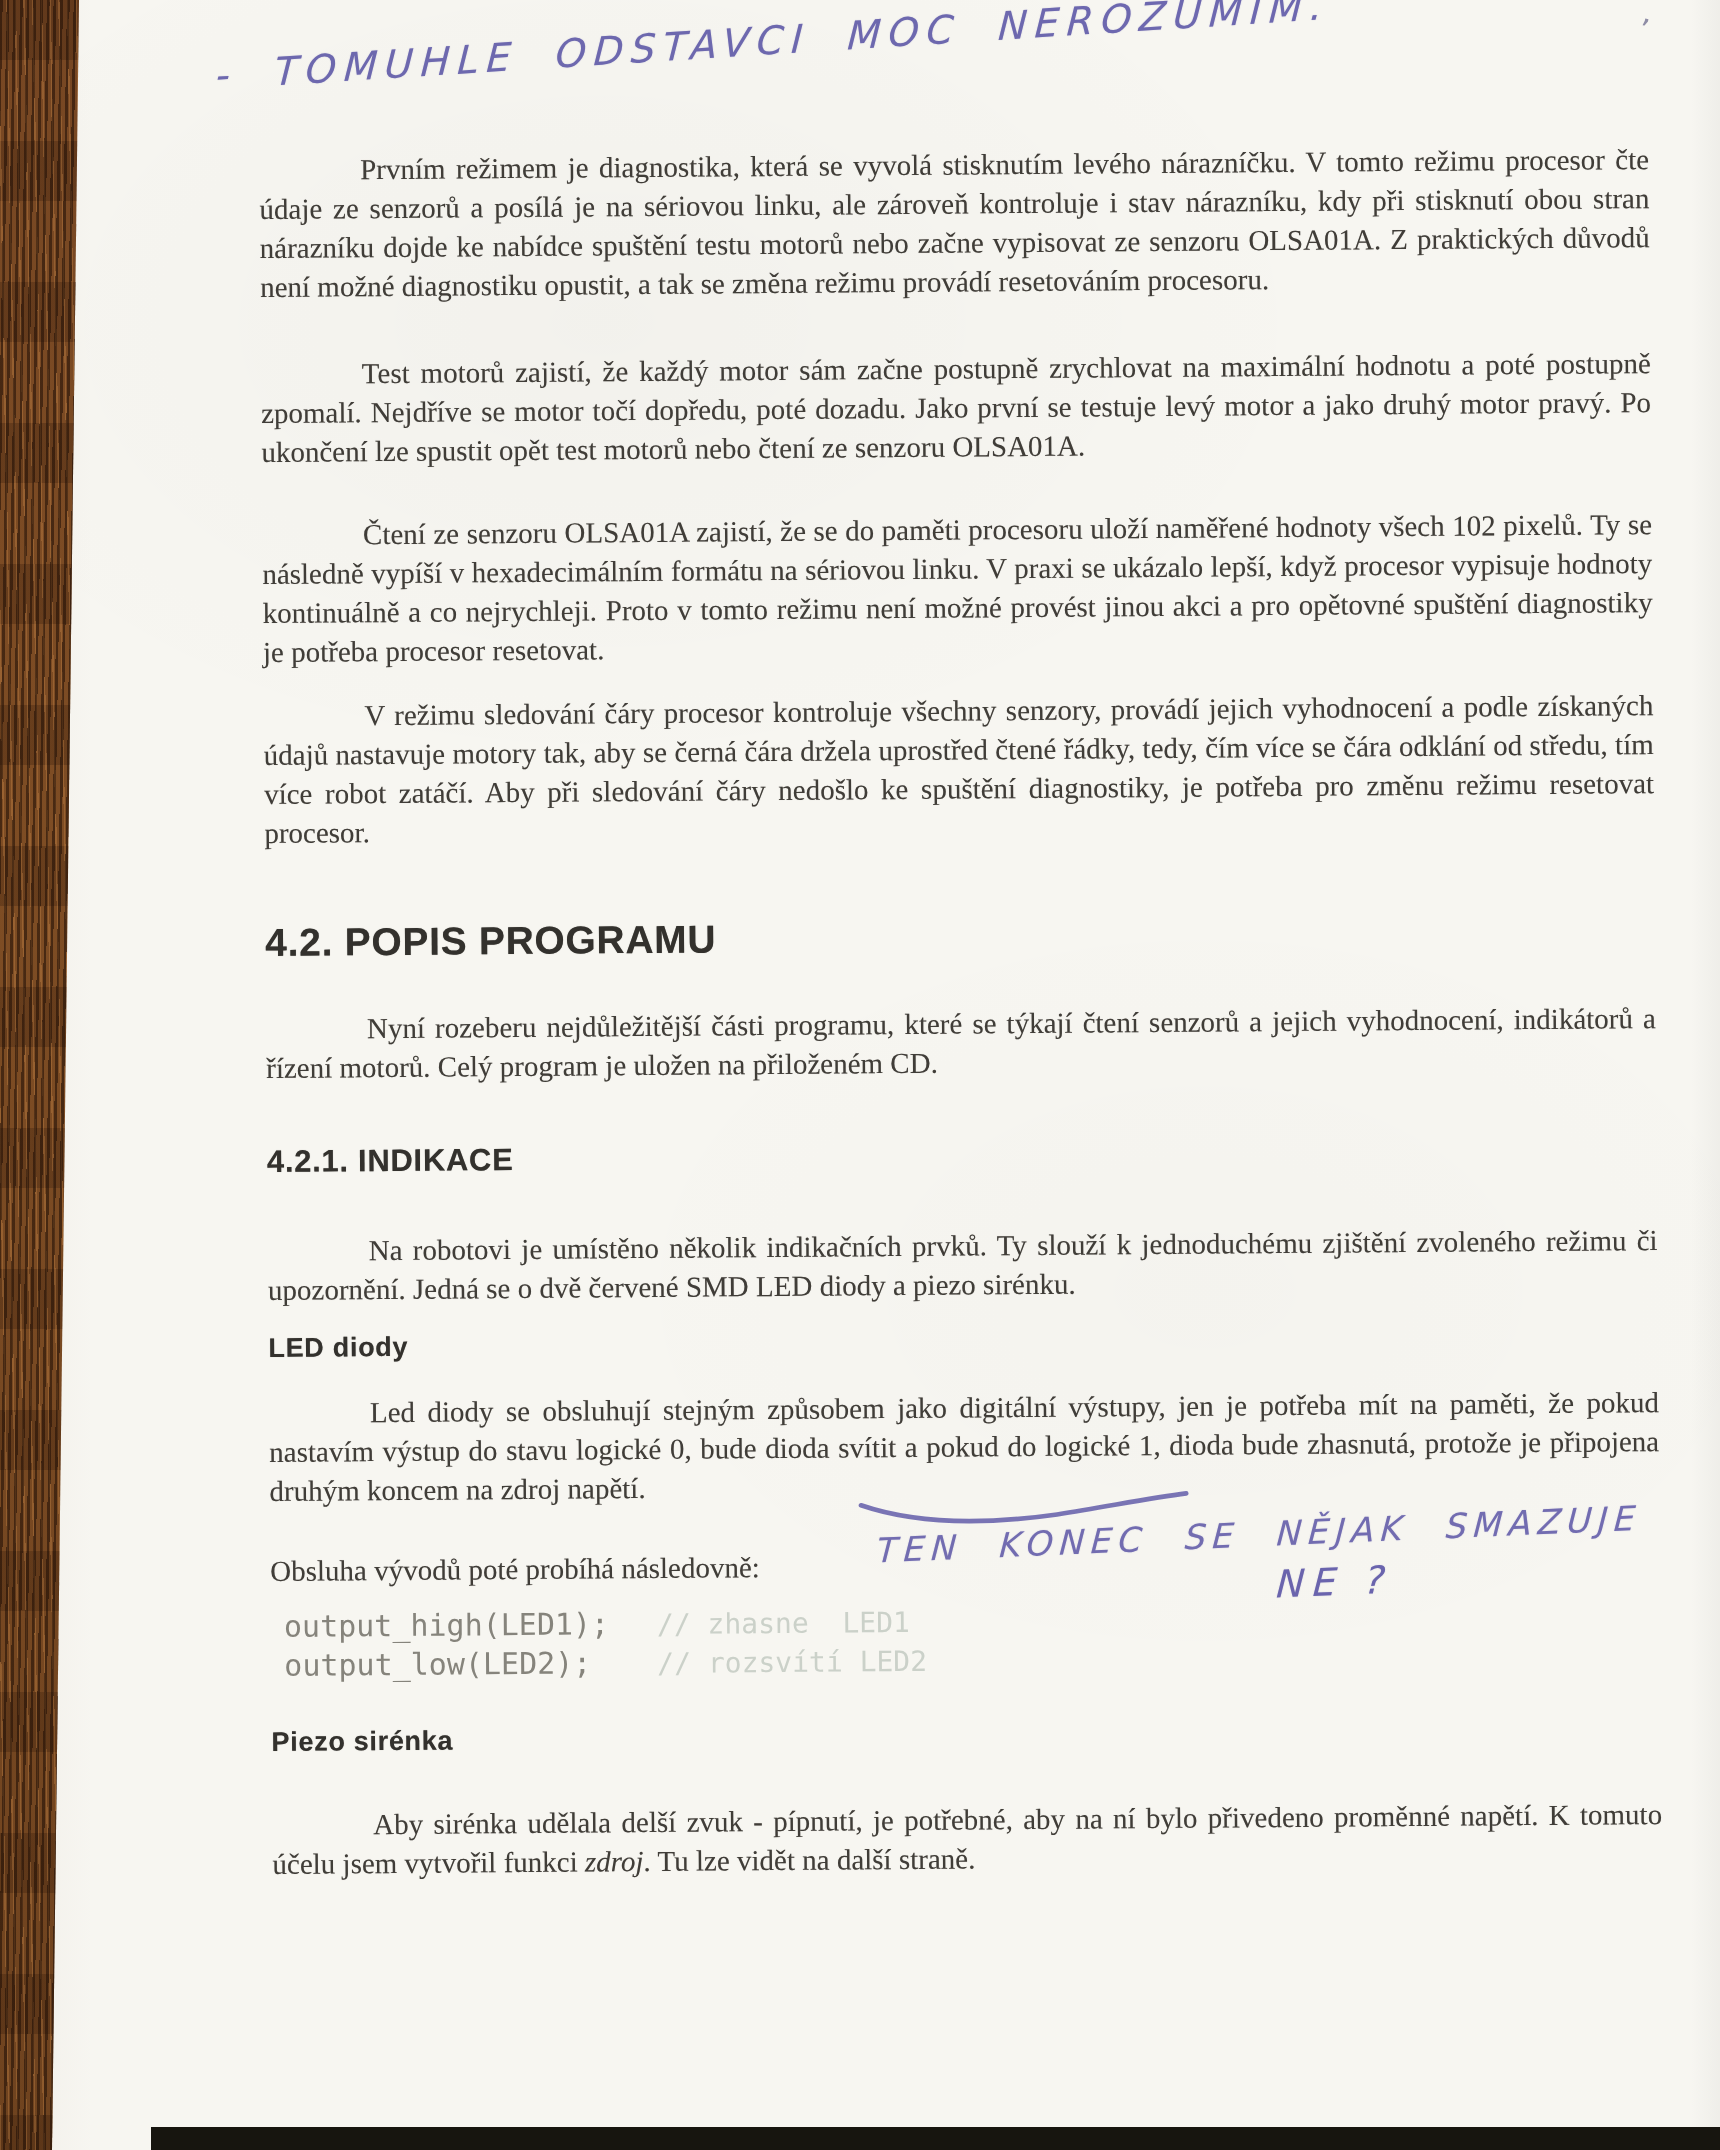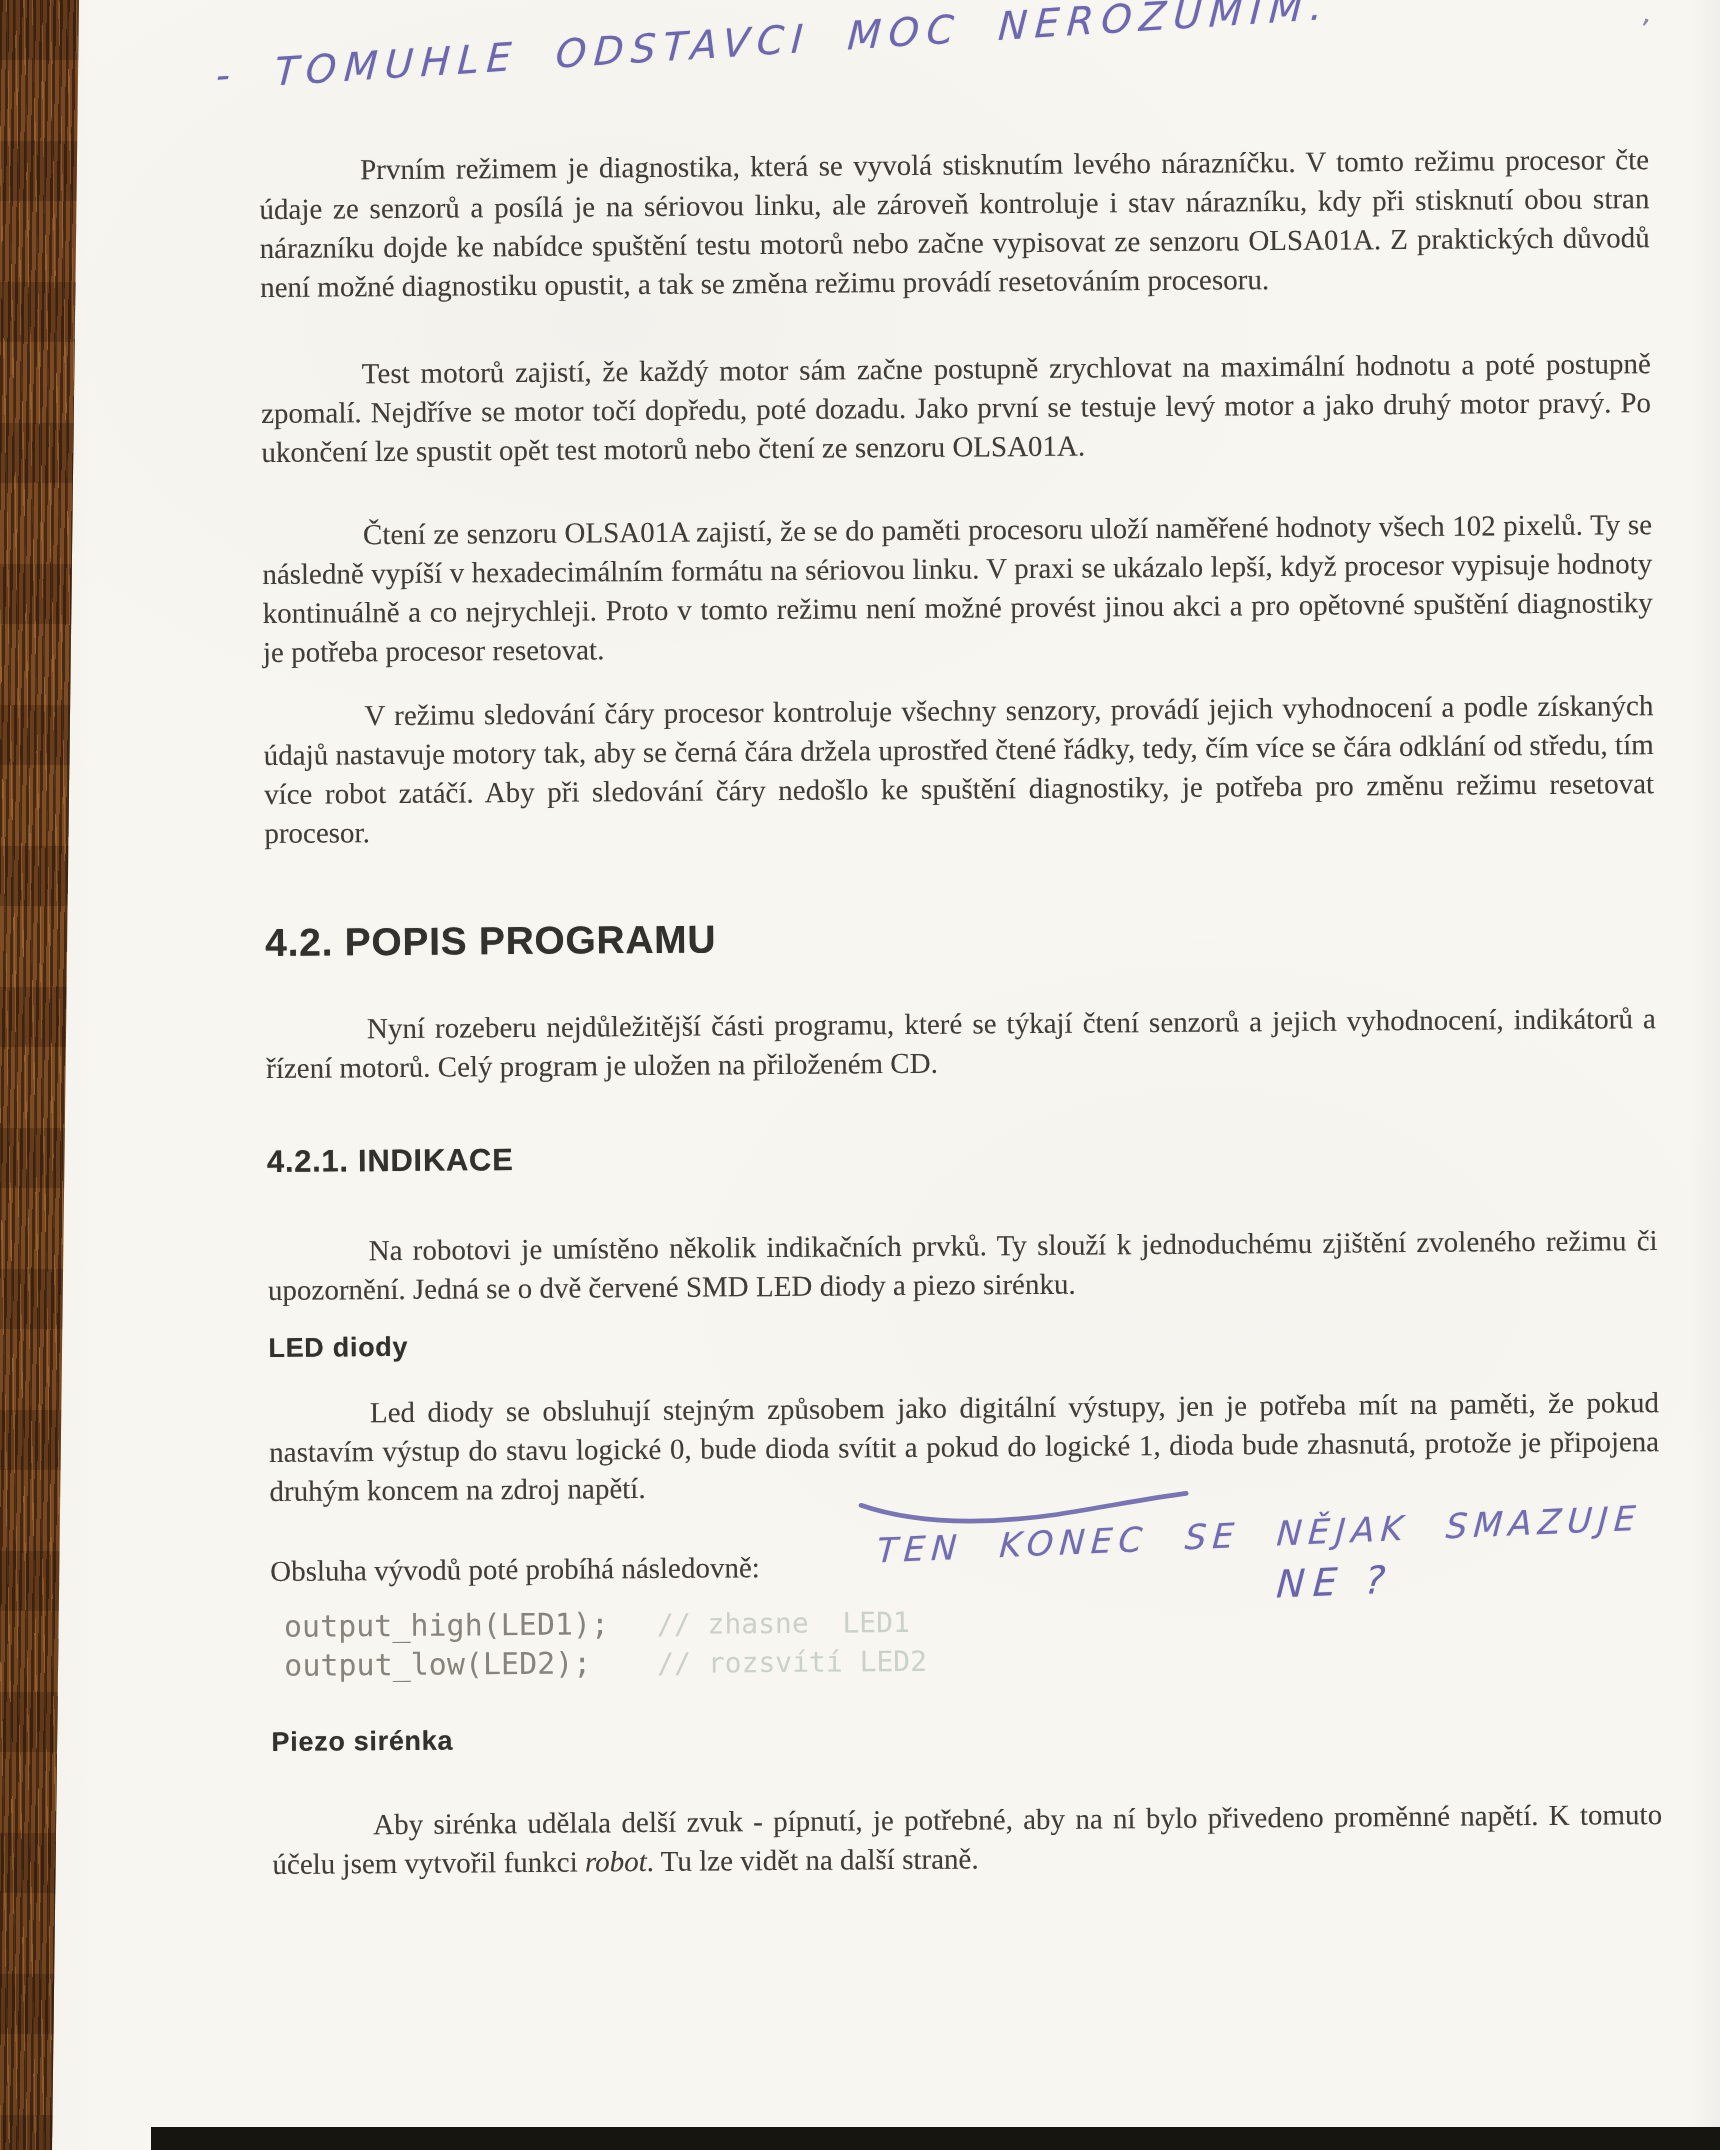--- a/index.html
+++ b/index.html
@@ -130,17 +130,17 @@
       <div class="code-line"><span class="code-main">output_high(LED1);</span><span class="code-comment">// zhasne  LED1</span></div>
       <div class="code-line"><span class="code-main">output_low(LED2);</span><span class="code-comment">// rozsvítí LED2</span></div>
     </div>
 
     <div class="margin-note ink">
       <div class="mn1">TEN KONEC SE NĚJAK SMAZUJE</div>
       <div class="mn2">NE ?</div>
     </div>
 
     <h3 class="h3 b-piezoh">Piezo sirénka</h3>
-    <p class="body indent b-piezop"><span>Aby sirénka udělala delší zvuk - pípnutí, je potřebné, aby na ní bylo přivedeno proměnné napětí. K tomuto účelu jsem vytvořil funkci </span><em class="func">robot</em><span>. Tu lze vidět na další straně.</span></p>
+    <p class="body indent b-piezop"><span>Aby sirénka udělala delší zvuk - pípnutí, je potřebné, aby na ní bylo přivedeno proměnné napětí. K tomuto účelu jsem vytvořil funkci </span><em class="func">zdroj</em><span>. Tu lze vidět na další straně.</span></p>
 
   </div>
 </div>
 
 
 </body></html>

